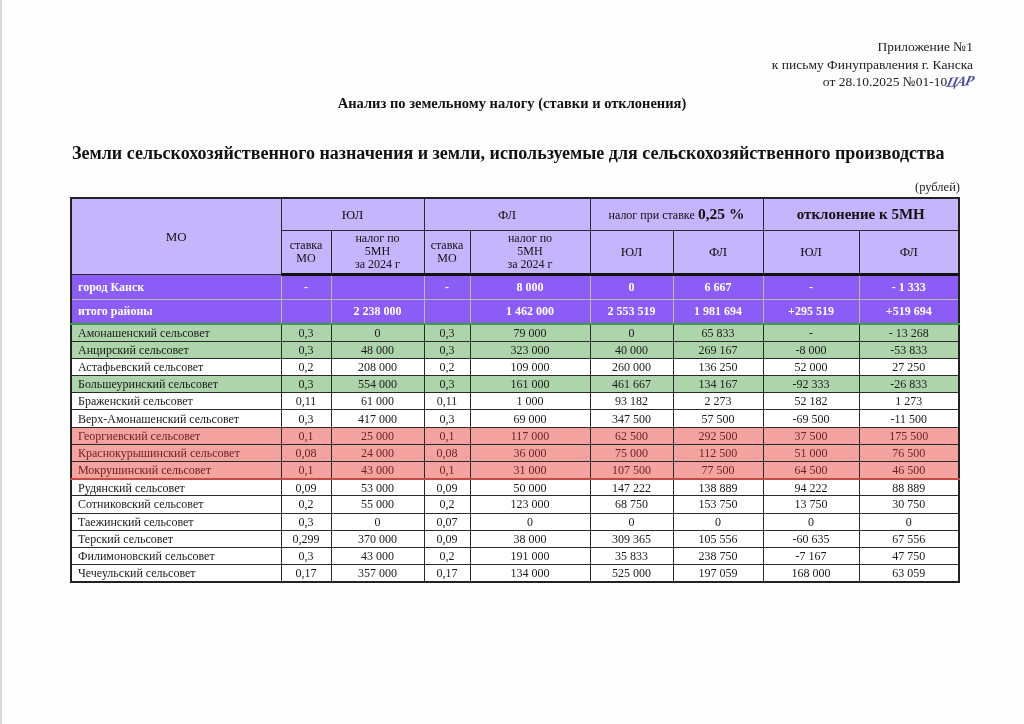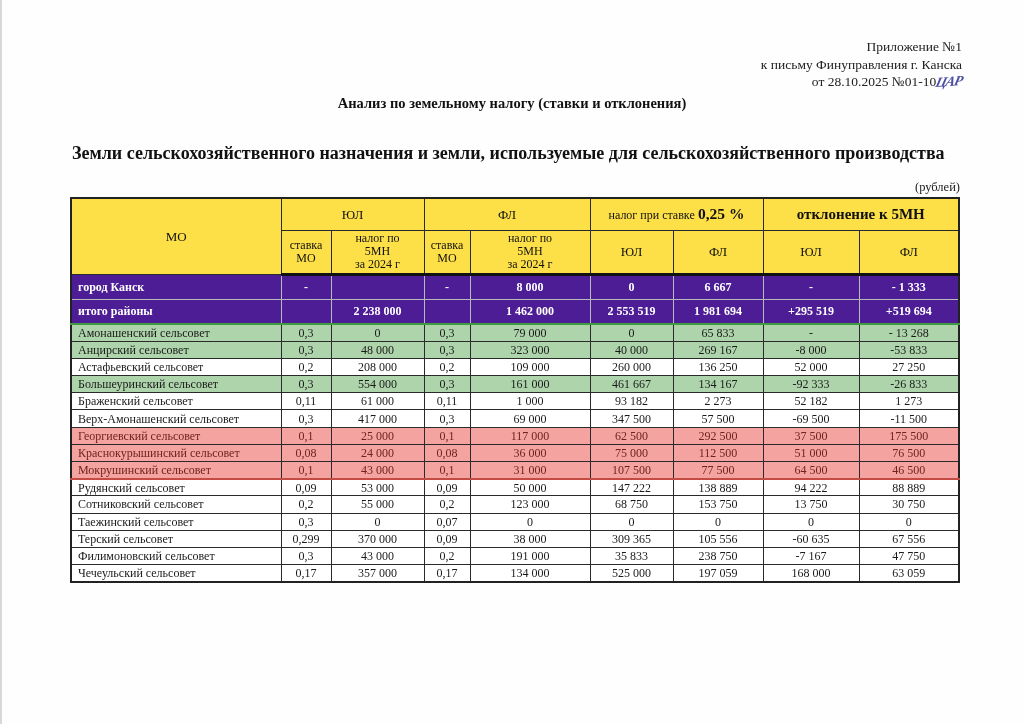--- a/index.html
+++ b/index.html
@@ -9,21 +9,21 @@
     font-family: "Liberation Serif", serif;
     color: #1a1a1a;
     position: relative;
     overflow: hidden;
   }
   .scan-edge-left {
     position: absolute; left: 0; top: 0; width: 2px; height: 724px;
     background: #d8d8d8;
   }
   .appendix {
-    position: absolute; top: 38px; right: 62px;
+    position: absolute; top: 38px; right: 51px;
     text-align: right; font-size: 13.5px; line-height: 17.5px; color: #222;
   }
   .handwriting {
     font-style: italic; font-weight: bold;
     color: #4d4da5;
     display: inline-block;
     transform: skewX(-18deg) rotate(-4deg);
     font-size: 14px; letter-spacing: -1px;
   }
   .doc-title {
@@ -40,31 +40,31 @@
   }
   table.main {
     position: absolute; top: 197px; left: 70px;
     width: 888px; border-collapse: collapse; table-layout: fixed;
     border: 2px solid #222;
     font-size: 12px;
   }
   th, td { border: 1px solid #2a2a2a; text-align: center; vertical-align: middle; padding: 0 2px; }
   thead .group-row { height: 32px; }
   thead .sub-row { height: 44px; padding-left: 36px; }
-  thead th { font-weight: normal; font-size: 13px; line-height: 13.5px; color: #111; background: #fde047; }
+  thead th { font-weight: normal; font-size: 13px; line-height: 13.5px; color: #111; background: #c4b5fd; }
   thead tr.sub-row th { border-bottom: 3px solid #111; }
   th.big-bold { font-weight: bold; font-size: 15px; }
   th .rate-prefix { font-size: 12px; font-weight: normal; }
   th .rate-value { font-size: 15.5px; font-weight: bold; }
   th.mo-head { font-size: 13px; }
   .subhead-lines { font-size: 12px; line-height: 13px; }
   tbody tr { height: 17.2px; }
   tbody td { font-size: 12px; line-height: 12px; }
   td.cell-name { text-align: left; padding-left: 6px; }
-  tr.row-dark { background: #4c1d95; color: #fff; font-weight: bold; height: 25px; }
+  tr.row-dark { background: #8b5cf6; color: #fff; font-weight: bold; height: 25px; }
   tr.row-dark td { border-color: #b9b9b9; border-top-color: #2a2a2a; }
   tr.row-dark:first-child td { border-top-color: #111; }
   tr.row-dark + tr.row-dark td { border-top-color: #cfcfcf; }
   tr.row-green { background: #aed4ab; }
   tr.row-red { background: #f5a3a0; color: #6e2320; }
   tr.first-green td { border-top: 2px solid #3f9b3f; }
   tr.last-red td { border-bottom: 2px solid #c44a44; }
   tbody tr.row-white { background: #fff; }
 </style>
 </head>

